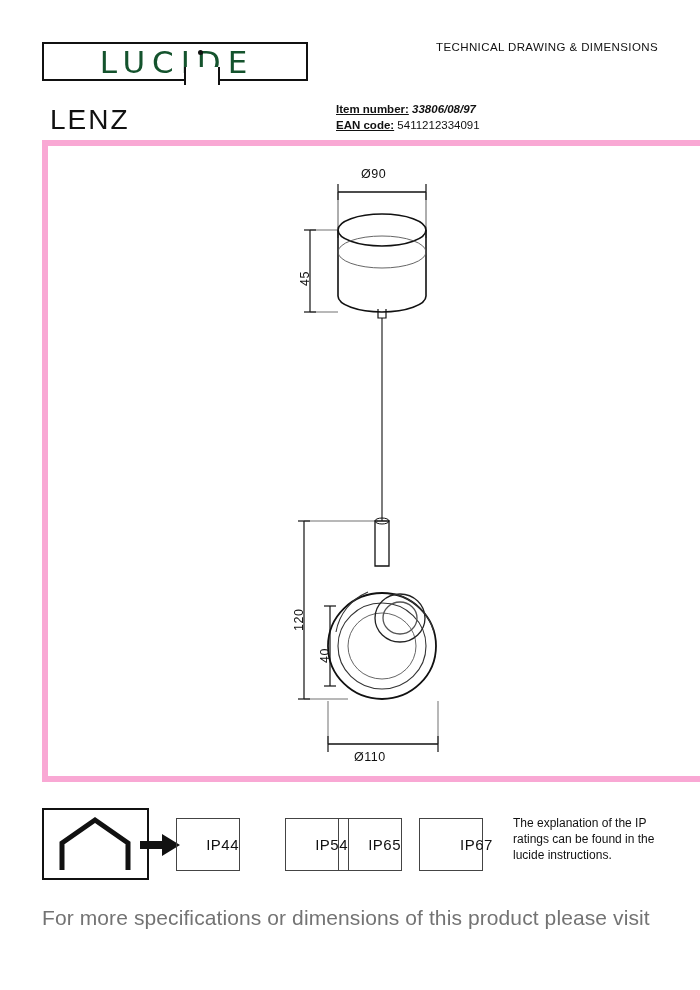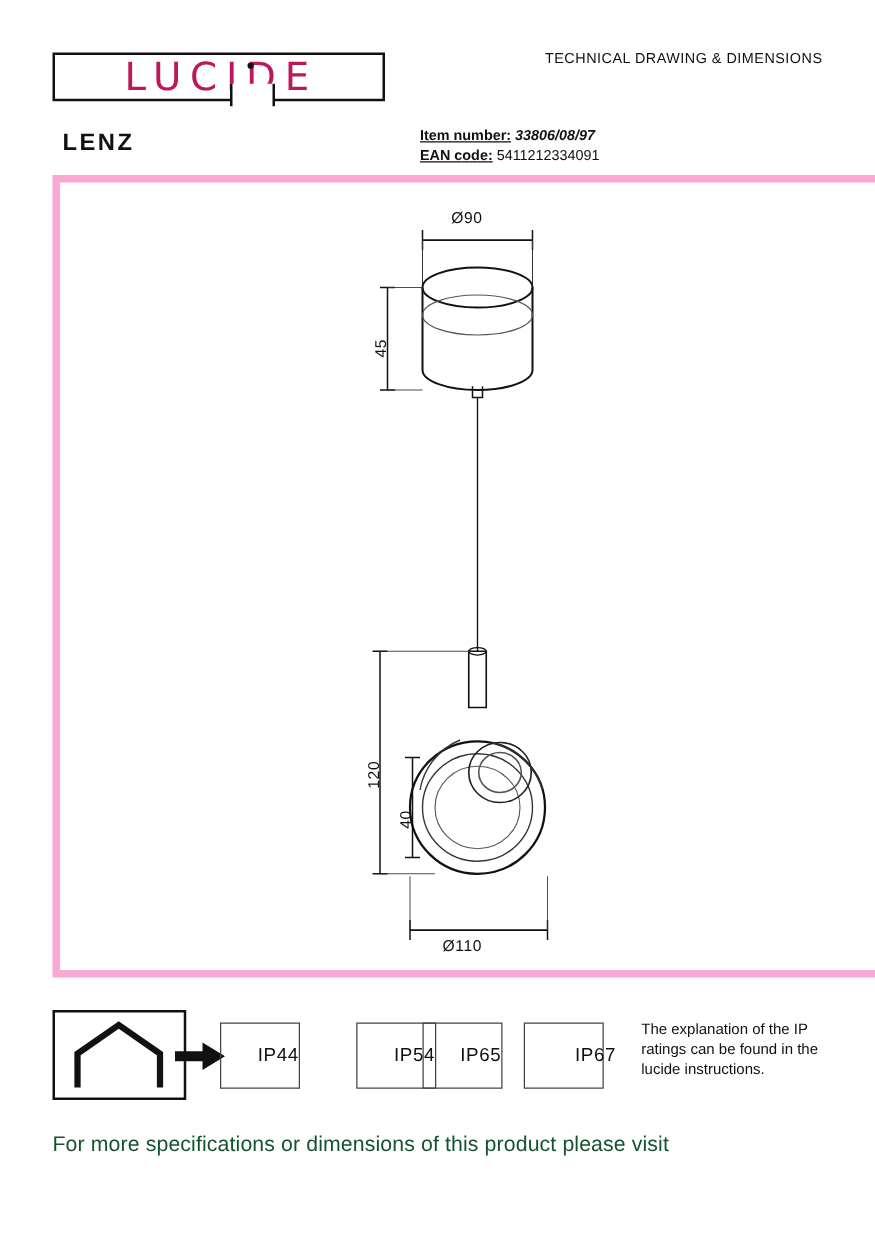--- a/index.html
+++ b/index.html
@@ -35,21 +35,21 @@
   .logo-text {
     position: absolute;
     left: 0; top: 0;
     width: 266px;
     height: 39px;
     line-height: 37px;
     text-align: center;
     font-size: 31px;
     letter-spacing: 7px;
     font-weight: 400;
-    color: #be185d;
+    color: #14532d;
     font-family: "DejaVu Sans", sans-serif;
   }
   .logo-dot {
     position: absolute;
     width: 5px; height: 5px;
     background: #111;
     border-radius: 50%;
     left: 154px;
     top: 6px;
   }
@@ -86,22 +86,22 @@
     font-size: 11.5px;
     letter-spacing: 0.4px;
     color: #111;
     font-weight: 400;
   }
 
   .product-name {
     position: absolute;
     left: 50px;
     top: 104px;
-    font-size: 19px;
-    font-weight: bold;
+    font-size: 28px;
+    font-weight: normal;
     letter-spacing: 2px;
     color: #111;
   }
 
   .item-block {
     position: absolute;
     left: 336px;
     top: 101px;
     font-size: 11.5px;
     color: #111;
@@ -176,22 +176,22 @@
     width: 160px;
     font-size: 12px;
     line-height: 16px;
     color: #111;
   }
 
   .footer-text {
     position: absolute;
     left: 42px;
     top: 906px;
-    font-size: 17px;
-    color: #14532d;
+    font-size: 21px;
+    color: #737373;
     letter-spacing: 0.1px;
   }
   .footer-url {
     position: absolute;
     left: 42px;
     top: 928px;
     font-size: 23px;
     font-weight: bold;
     letter-spacing: 0.6px;
     color: #111;

